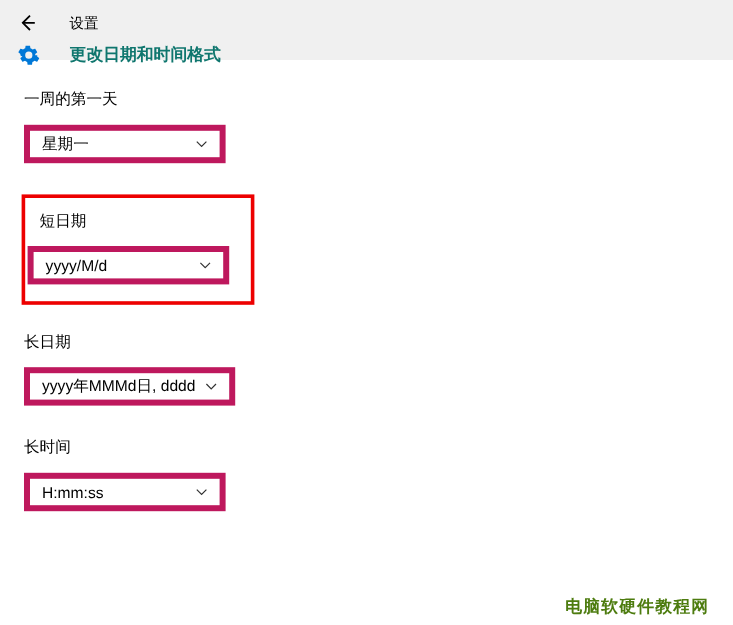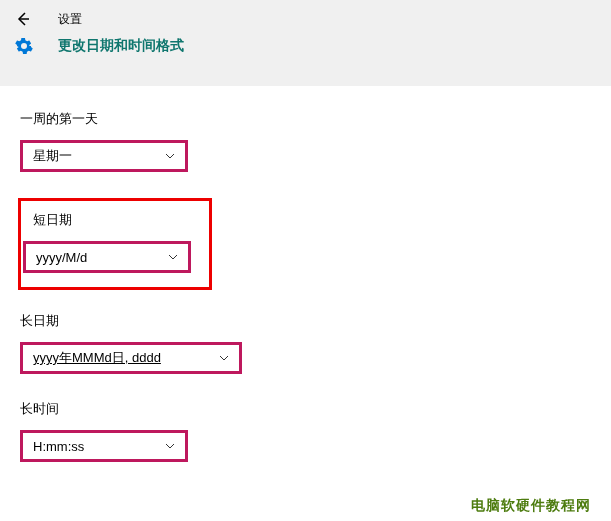--- a/index.html
+++ b/index.html
@@ -6,21 +6,21 @@
     body {
       font-family: "Microsoft YaHei", "Segoe UI", sans-serif;
       background: #ffffff;
       width: 611px;
       height: 521px;
       position: relative;
       overflow: hidden;
     }
     .header {
       background: #f0f0f0;
-      height: 86px;
+      height: 50px;
       padding: 0;
     }
     .header-top {
       display: flex;
       align-items: center;
       padding: 8px 14px 0 14px;
       height: 30px;
     }
     .back-arrow {
       width: 18px;
@@ -64,21 +64,21 @@
     }
     .field-label {
       font-size: 13px;
       color: #000;
       margin-bottom: 12px;
     }
     .dropdown {
       display: flex;
       align-items: center;
       justify-content: space-between;
-      border: 3px solid #be185d;
+      border: 5px solid #be185d;
       height: 32px;
       padding: 0 10px;
       cursor: pointer;
       width: 168px;
       background: #fff;
     }
     .dropdown-value {
       font-size: 13px;
       color: #000;
     }
@@ -92,21 +92,21 @@
     .chevron svg { width: 10px; height: 6px; }
     .highlight-box {
       border: 3px solid #ed0000;
       padding: 10px 18px 14px 0;
       margin-left: -2px;
       margin-bottom: 22px;
       display: inline-block;
     }
     .highlight-box .field-label { margin-left: 12px; }
     .highlight-box .dropdown { margin-left: 2px; }
-    .dropdown.wide { width: 222px; text-decoration: underline; }
+    .dropdown.wide { width: 176px; }
     .watermark {
       position: absolute;
       right: 20px;
       bottom: 6px;
       font-size: 14px;
       font-weight: bold;
       color: #4d7c0f;
       letter-spacing: 1px;
     }
   </style>

